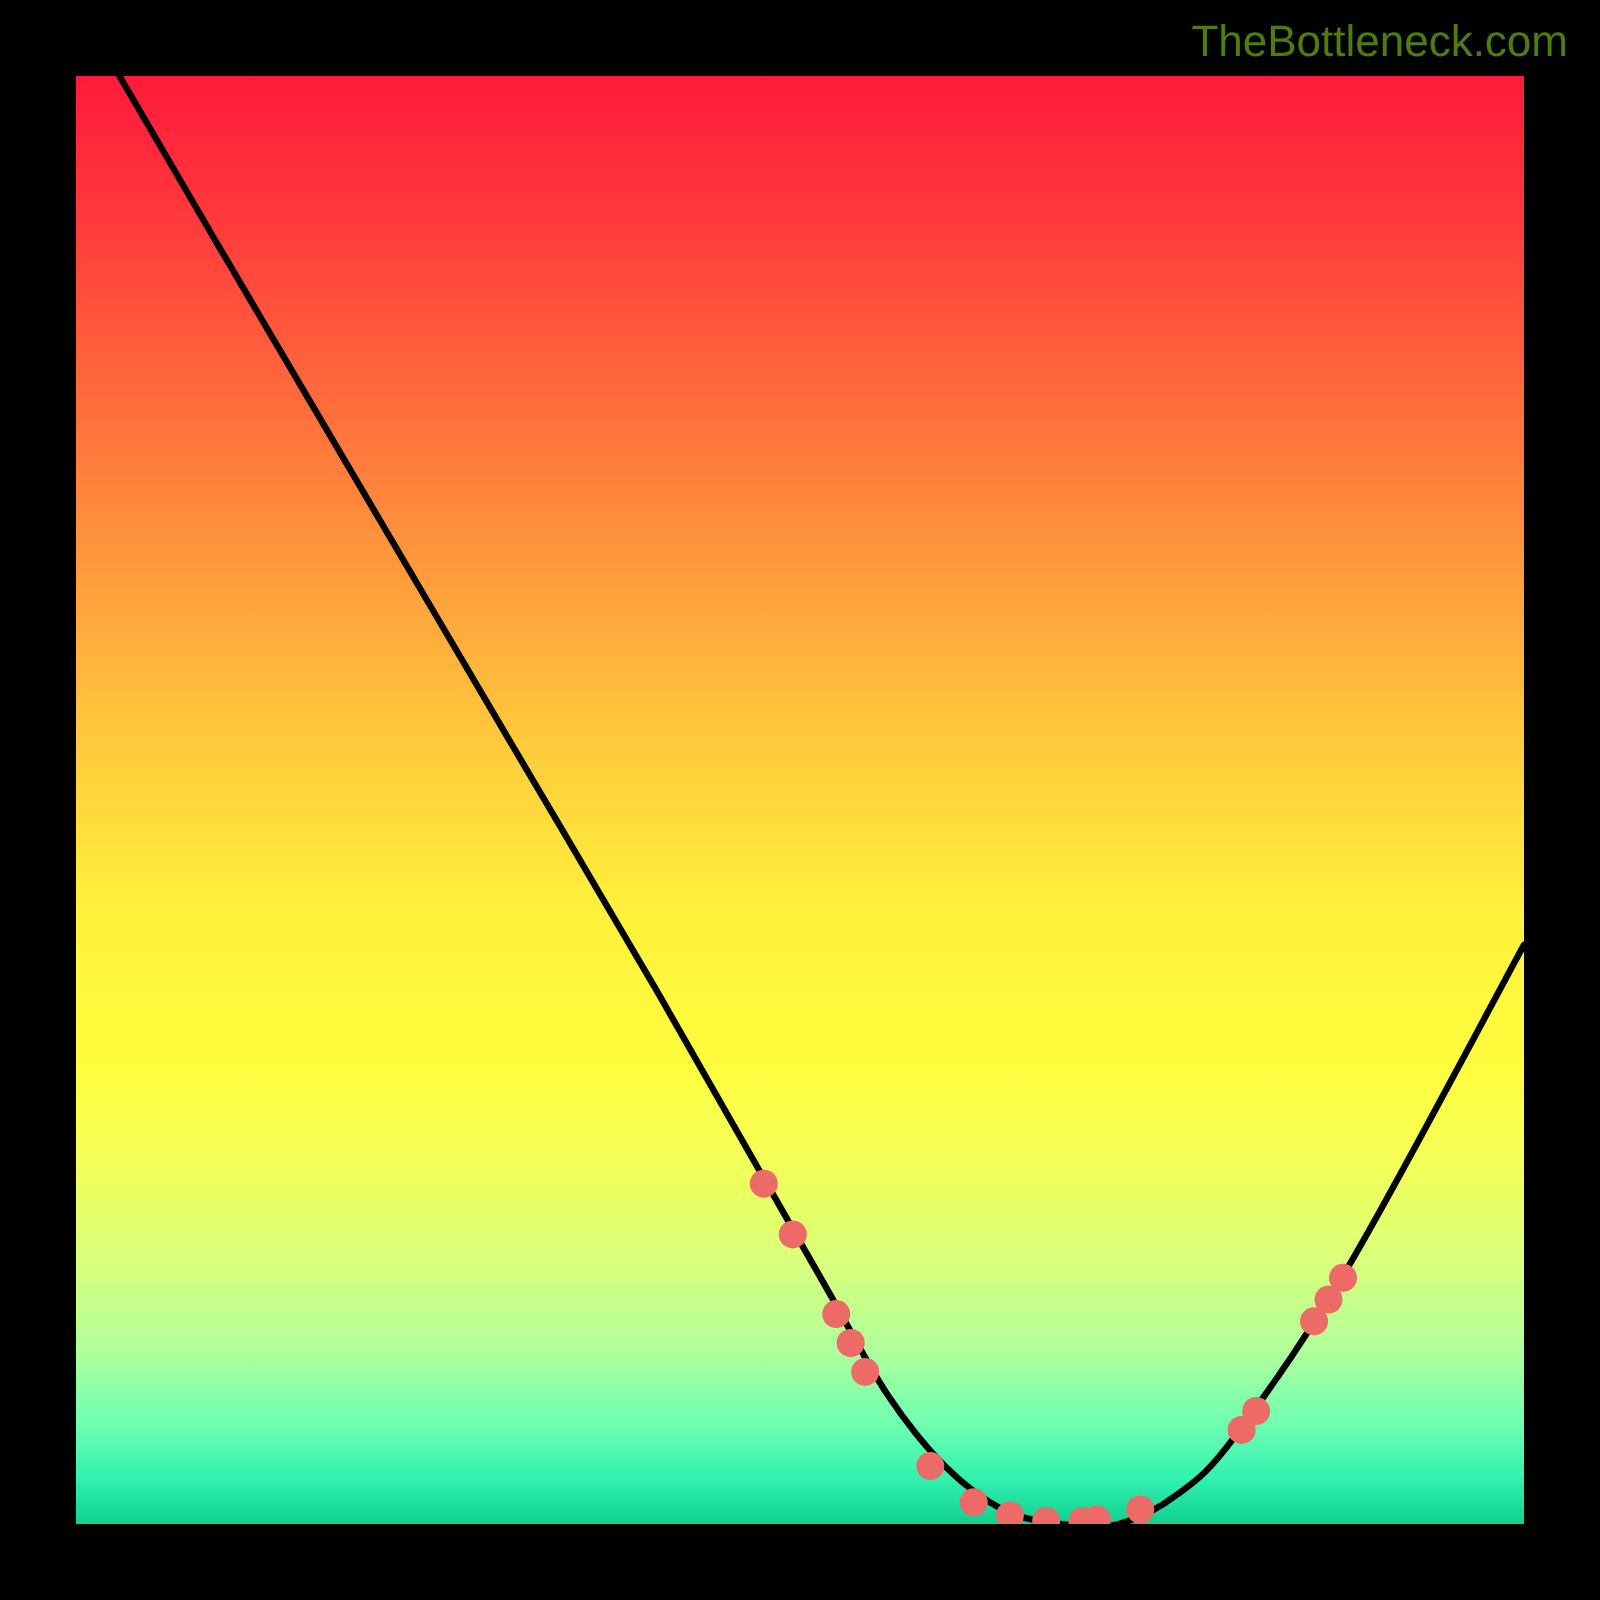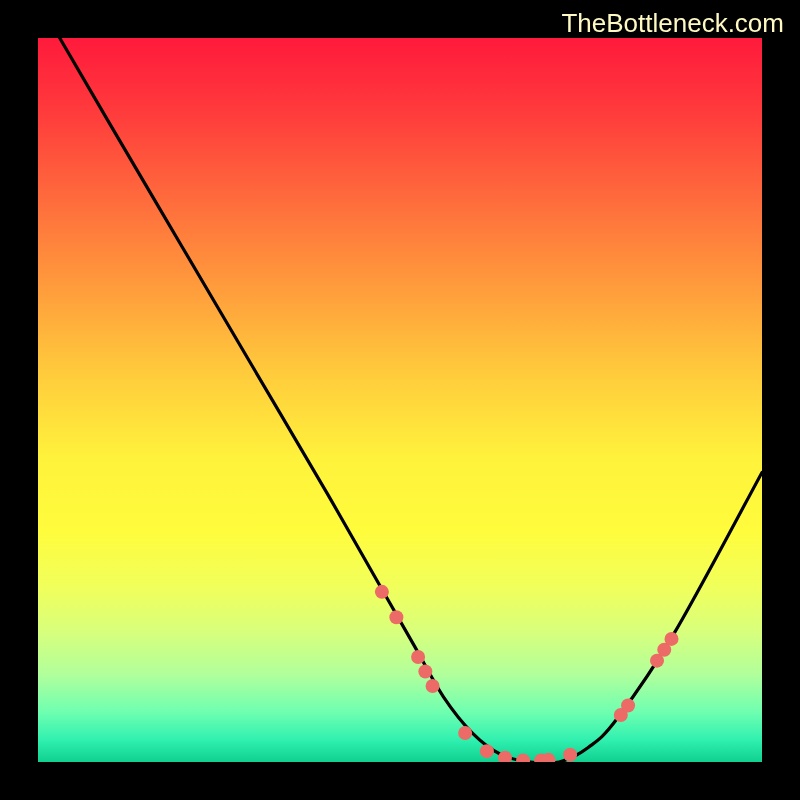--- a/index.html
+++ b/index.html
@@ -1,17 +1,17 @@
 <!DOCTYPE html>
 <html><head>
 <meta charset="utf-8">
 <style>
   * { margin: 0; padding: 0; box-sizing: border-box; }
   body { background: #000; width: 800px; height: 800px; overflow: hidden; position: relative; font-family: Arial, sans-serif; }
-  .watermark { position: absolute; top: 8px; right: 16px; color: #fef9c3; font-size: 26px; z-index: 10; }
+  .watermark { position: absolute; top: 8px; right: 16px; color: #4d7c0f; font-size: 22px; z-index: 10; }
   .plot-area { position: absolute; left: 38px; top: 38px; width: 724px; height: 724px; }
   .gradient-bg { position: absolute; inset: 0; background: linear-gradient(to bottom,
       #ff1a3c 0%,
       #ff3a3c 10%,
       #ff6a3c 22%,
       #ff9a3c 34%,
       #ffca3c 46%,
       #fff23c 58%,
       #fffc3c 68%,
       #f0ff5c 76%,

